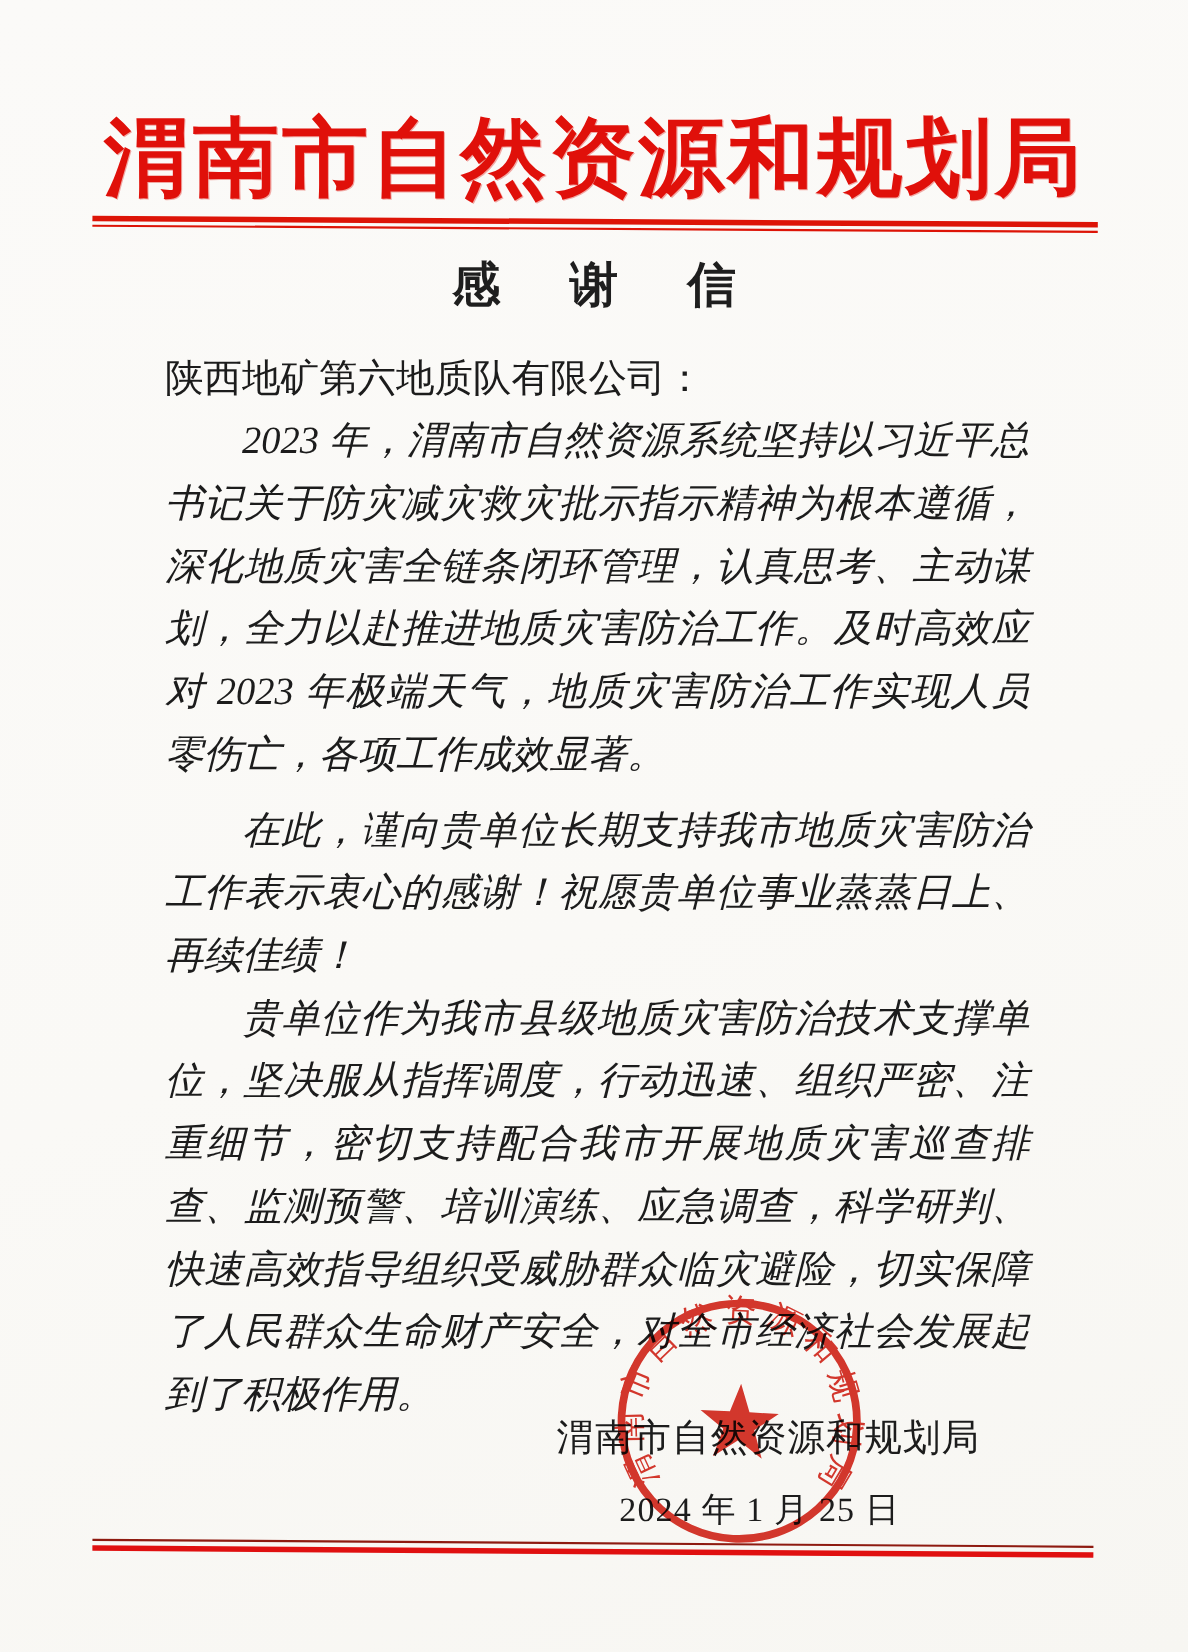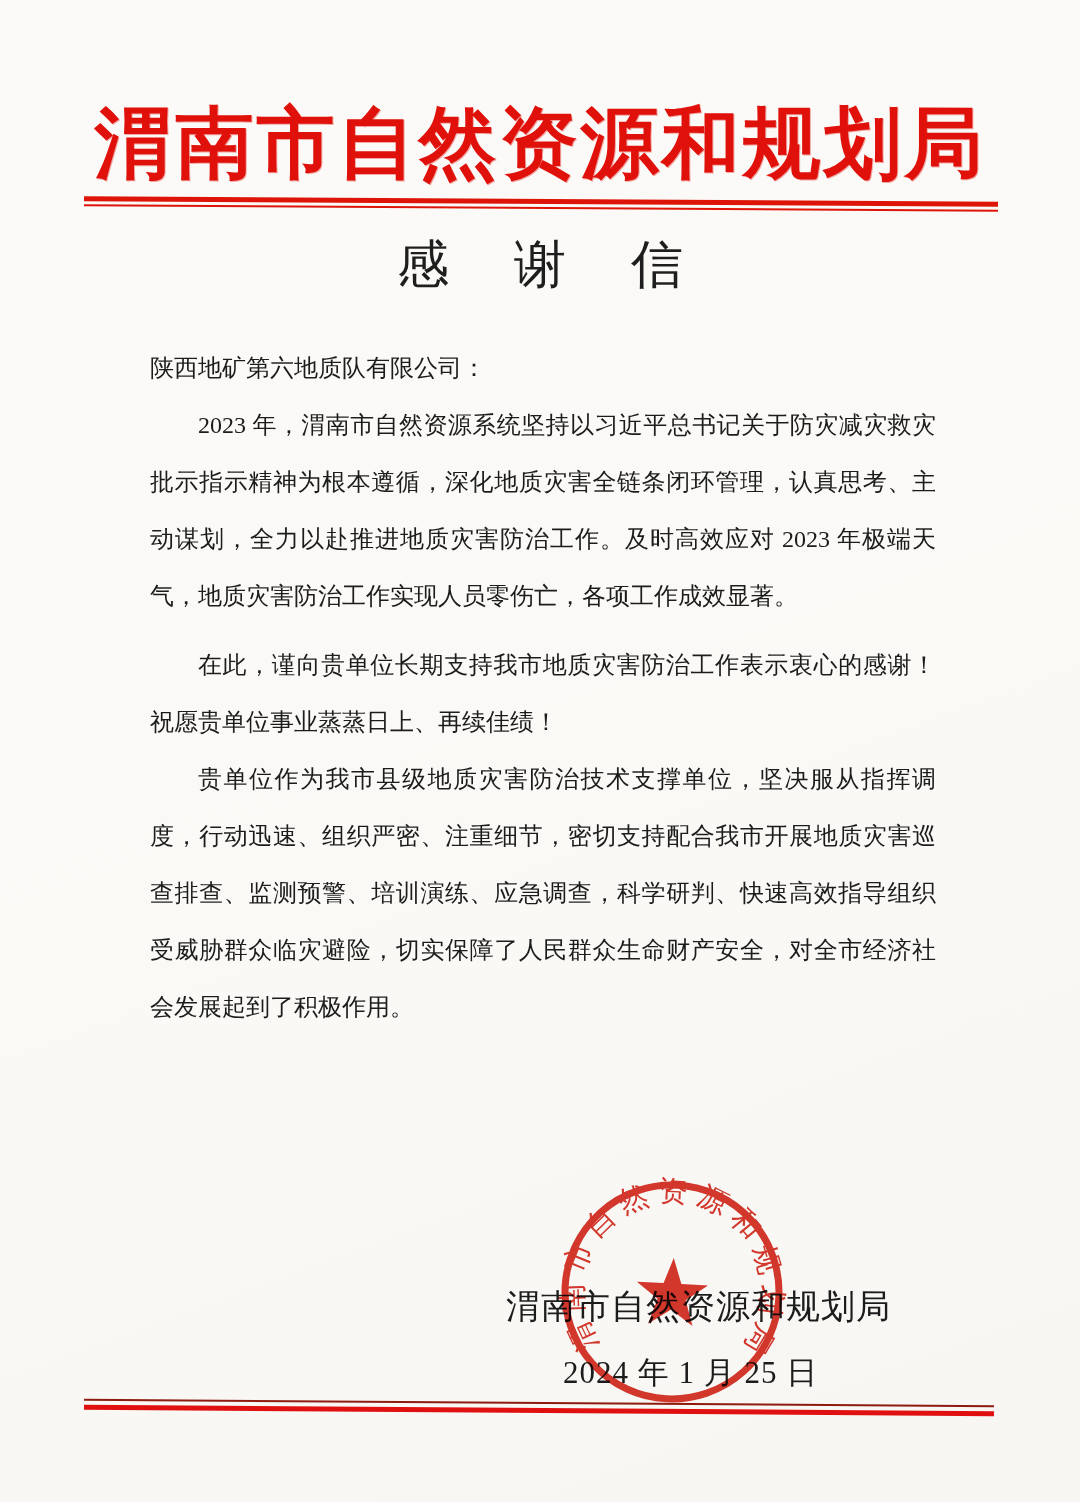--- a/index.html
+++ b/index.html
@@ -31,39 +31,39 @@
     transform: rotate(0.35deg);
   }
   .rule-top .thick { height: 5px; background: #dd1407; }
   .rule-top .gap   { height: 3px; }
   .rule-top .thin  { height: 2px; background: #dd1407; }
 
   .letter-title {
     position: absolute; top: 230px; left: 0; right: 0;
     text-align: center;
     color: #1e1e1e;
-    font-size: 52px;
-    font-weight: 400;
+    font-size: 44px;
+    font-weight: 700;
     letter-spacing: 26px;
     text-indent: 26px; 
     white-space: nowrap;
   }
 
   
   .letter-body {
     position: absolute;
-    top: 340px; left: 150px; width: 786px;
+    top: 315px; left: 150px; width: 786px;
     color: #1c1c1c;
-    font-size: 24px;
+    font-size: 35px;
     line-height: 57px;
     text-align: justify;
     text-justify: inter-ideograph;
   }
   .letter-body p { margin: 0; }
-  .letter-body p.indent { text-indent: 2em; }
+  .letter-body p.indent { text-indent: 2em; font-style: italic; }
   .letter-body p.closing { margin-top: 12px; }
 
   
   .sign-org {
     position: absolute; top: 1284px; left: 506px;
     color: #1c1c1c; font-size: 34px; letter-spacing: 1px;
     white-space: nowrap;
   }
   .sign-date {
     position: absolute; top: 1352px; left: 563px;

